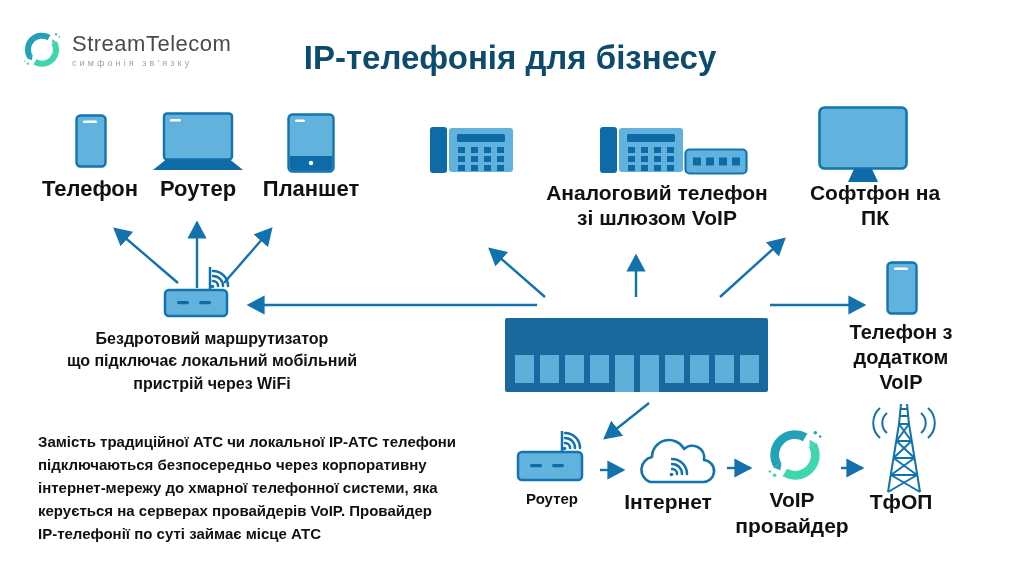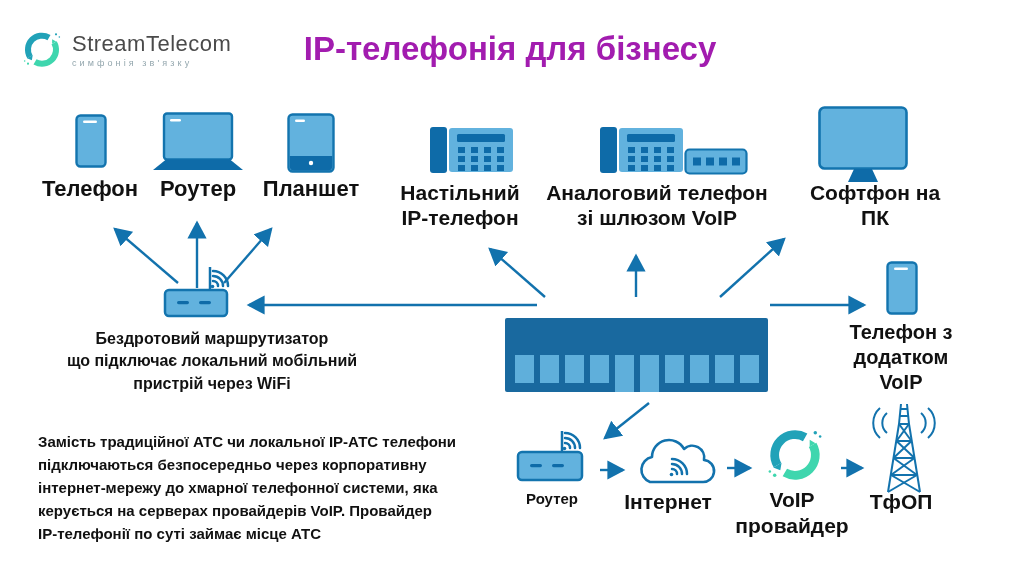--- a/index.html
+++ b/index.html
@@ -3,22 +3,22 @@
 <meta charset="utf-8">
 <style>
   html,body{margin:0;padding:0;}
   body{width:1024px;height:576px;overflow:hidden;background:#ffffff;
        font-family:"Liberation Sans","DejaVu Sans",sans-serif;color:#111;}
   .canvas{position:relative;width:1024px;height:576px;background:#fff;}
   .abs{position:absolute;}
   .lbl{position:absolute;font-weight:bold;color:#111;text-align:center;
        transform:translateX(-50%);white-space:pre-line;line-height:1.18;}
   .lbl-left{position:absolute;font-weight:bold;color:#111;text-align:left;white-space:pre-line;}
-  .title{position:absolute;left:510px;top:30px;transform:translateX(-50%);
-         font-size:33px;font-weight:bold;letter-spacing:0px;color:#a21caf;}
+  .title{position:absolute;left:510px;top:39px;transform:translateX(-50%);
+         font-size:33px;font-weight:bold;letter-spacing:0px;color:#0c4a6e;}
   .brand{position:absolute;left:22px;top:28px;display:flex;align-items:center;gap:10px;}
   .brand-text{display:flex;flex-direction:column;}
   .brand-name{font-size:22px;font-weight:400;color:#4a4a4a;letter-spacing:.5px;}
   .brand-tagline{font-size:9px;color:#94a7ae;letter-spacing:3.1px;margin-top:1px;}
   .lan-box{position:absolute;left:505px;top:318px;width:263px;height:74px;
            background:#19699F;border-radius:2px;}
   .lan-title{color:#fff;font-weight:bold;font-size:20px;text-align:center;
              margin-top:6px;letter-spacing:.2px;}
   .lan-ports{position:absolute;left:10px;top:37px;display:flex;gap:6px;align-items:flex-start;}
   .port{width:19px;height:28px;background:#5FAFDB;}
@@ -240,22 +240,20 @@
       <line x1="27.5" y1="56" x2="51" y2="73"></line>
         <line x1="48.5" y1="56" x2="25" y2="73"></line>
       <line x1="25" y1="73" x2="54" y2="90"></line>
         <line x1="51" y1="73" x2="22" y2="90"></line>
     </g>
   </svg>
 
   <div class="lbl" style="left:90px;top:176px;font-size:22px;">Телефон</div>
   <div class="lbl" style="left:198px;top:176px;font-size:22px;">Роутер</div>
   <div class="lbl" style="left:311px;top:176px;font-size:22px;">Планшет</div>
-  <div class="lbl" style="left:460px;top:181px;font-size:21px;">Настільний
-IP-телефон</div>
   <div class="lbl" style="left:657px;top:181px;font-size:21px;">Аналоговий телефон
 зі шлюзом VoIP</div>
   <div class="lbl" style="left:875px;top:181px;font-size:21px;">Софтфон на ПК</div>
 
   <div class="lbl" style="left:212px;top:328px;font-size:16px;line-height:1.4;">Бездротовий маршрутизатор
 що підключає локальний мобільний
 пристрій через WiFi</div>
 
   <div class="lbl" style="left:901px;top:320px;font-size:20px;line-height:1.25;">Телефон з
 додатком VoIP</div>

